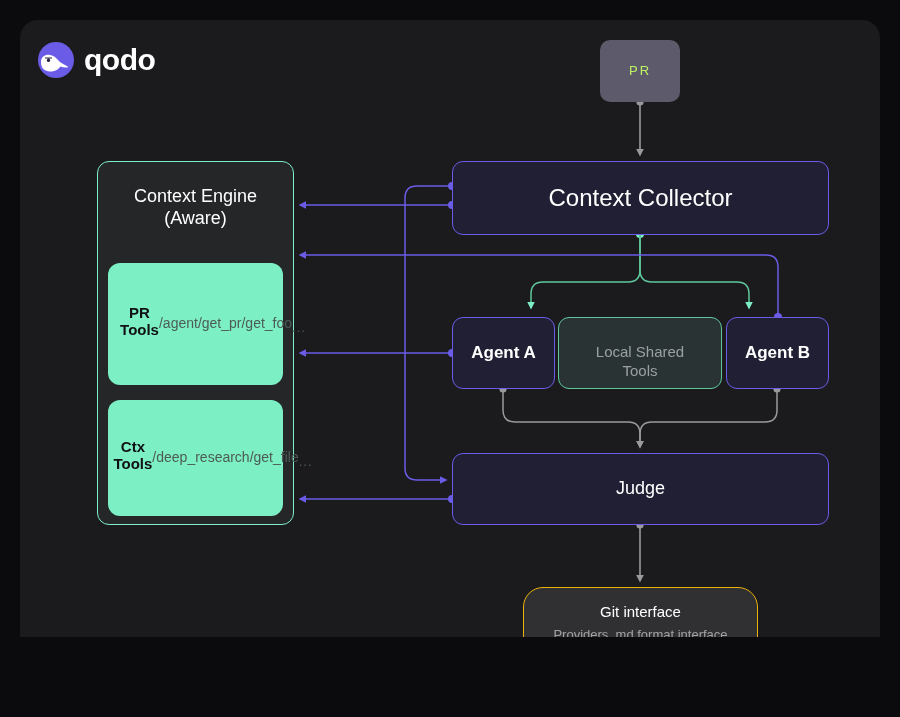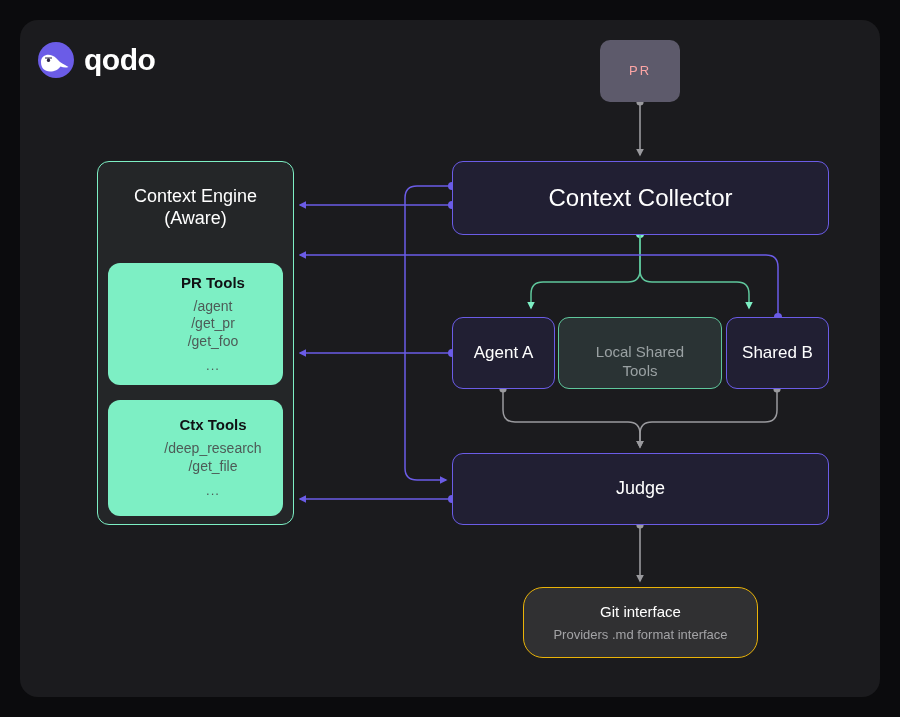--- a/index.html
+++ b/index.html
@@ -4,21 +4,21 @@
 <style>
   html, body {
     margin: 0;
     padding: 0;
     background: #0b0b0d;
     font-family: "Liberation Sans", sans-serif;
   }
   #stage {
     position: relative;
     width: 900px;
-    height: 717px;
+    height: 637px;
     background: #0b0b0d;
     overflow: hidden;
   }
   #card {
     position: absolute;
     left: 20px;
     top: 20px;
     width: 860px;
     height: 677px;
     background: #1b1b1e;
@@ -85,21 +85,21 @@
   
   #node-pr {
     left: 600px; top: 40px;
     width: 80px; height: 62px;
     background: #5d5a6b;
     border-radius: 10px;
   }
   #node-pr .title {
     font-size: 13px;
     letter-spacing: 2px;
-    color: #fca5a5;
+    color: #bef264;
   }
 
   
   #node-collector {
     left: 452px; top: 161px;
     width: 377px; height: 74px;
     background: #211f33;
     border: 1.3px solid #6b5ce7;
     border-radius: 11px;
   }
@@ -119,21 +119,20 @@
 
   
   .toolbox {
     position: absolute;
     box-sizing: border-box;
     left: 108px;
     width: 175px;
     background: #7defc4;
     border-radius: 12px;
     display: flex;
-    flex-direction: column;
     align-items: center;
     justify-content: center;
     text-align: center;
     padding-left: 35px;
   }
   .toolbox .tb-title {
     color: #101114;
     font-size: 15px;
     font-weight: 700;
     margin-bottom: 7px;
@@ -149,20 +148,21 @@
     font-size: 13px;
   }
   #tools-pr  { top: 263px; height: 122px; }
   #tools-ctx { top: 400px; height: 116px; }
 
   
   .agent {
     background: #211f33;
     border: 1.3px solid #6b5ce7;
     border-radius: 11px;
+    font-weight: bold;
   }
   #node-agent-a { left: 452px; top: 317px; width: 103px; height: 72px; }
   #node-agent-b { left: 726px; top: 317px; width: 103px; height: 72px; }
   .agent .title { font-size: 17px; }
 
   
   #node-shared {
     left: 558px; top: 317px;
     width: 164px; height: 72px;
     background: #2a3334;
@@ -315,21 +315,21 @@
   </div>
 
   <div class="node" id="node-shared">
     <div class="title">
       <span>Local Shared</span><br>
       <span>Tools</span>
     </div>
   </div>
 
   <div class="node agent" id="node-agent-b">
-    <div class="title">Shared B</div>
+    <div class="title">Agent B</div>
   </div>
 
   <div class="node" id="node-judge">
     <div class="title">Judge</div>
   </div>
 
   <div class="node" id="node-git">
     <div class="title">Git interface</div>
     <div class="subtitle">Providers .md format interface</div>
   </div>

